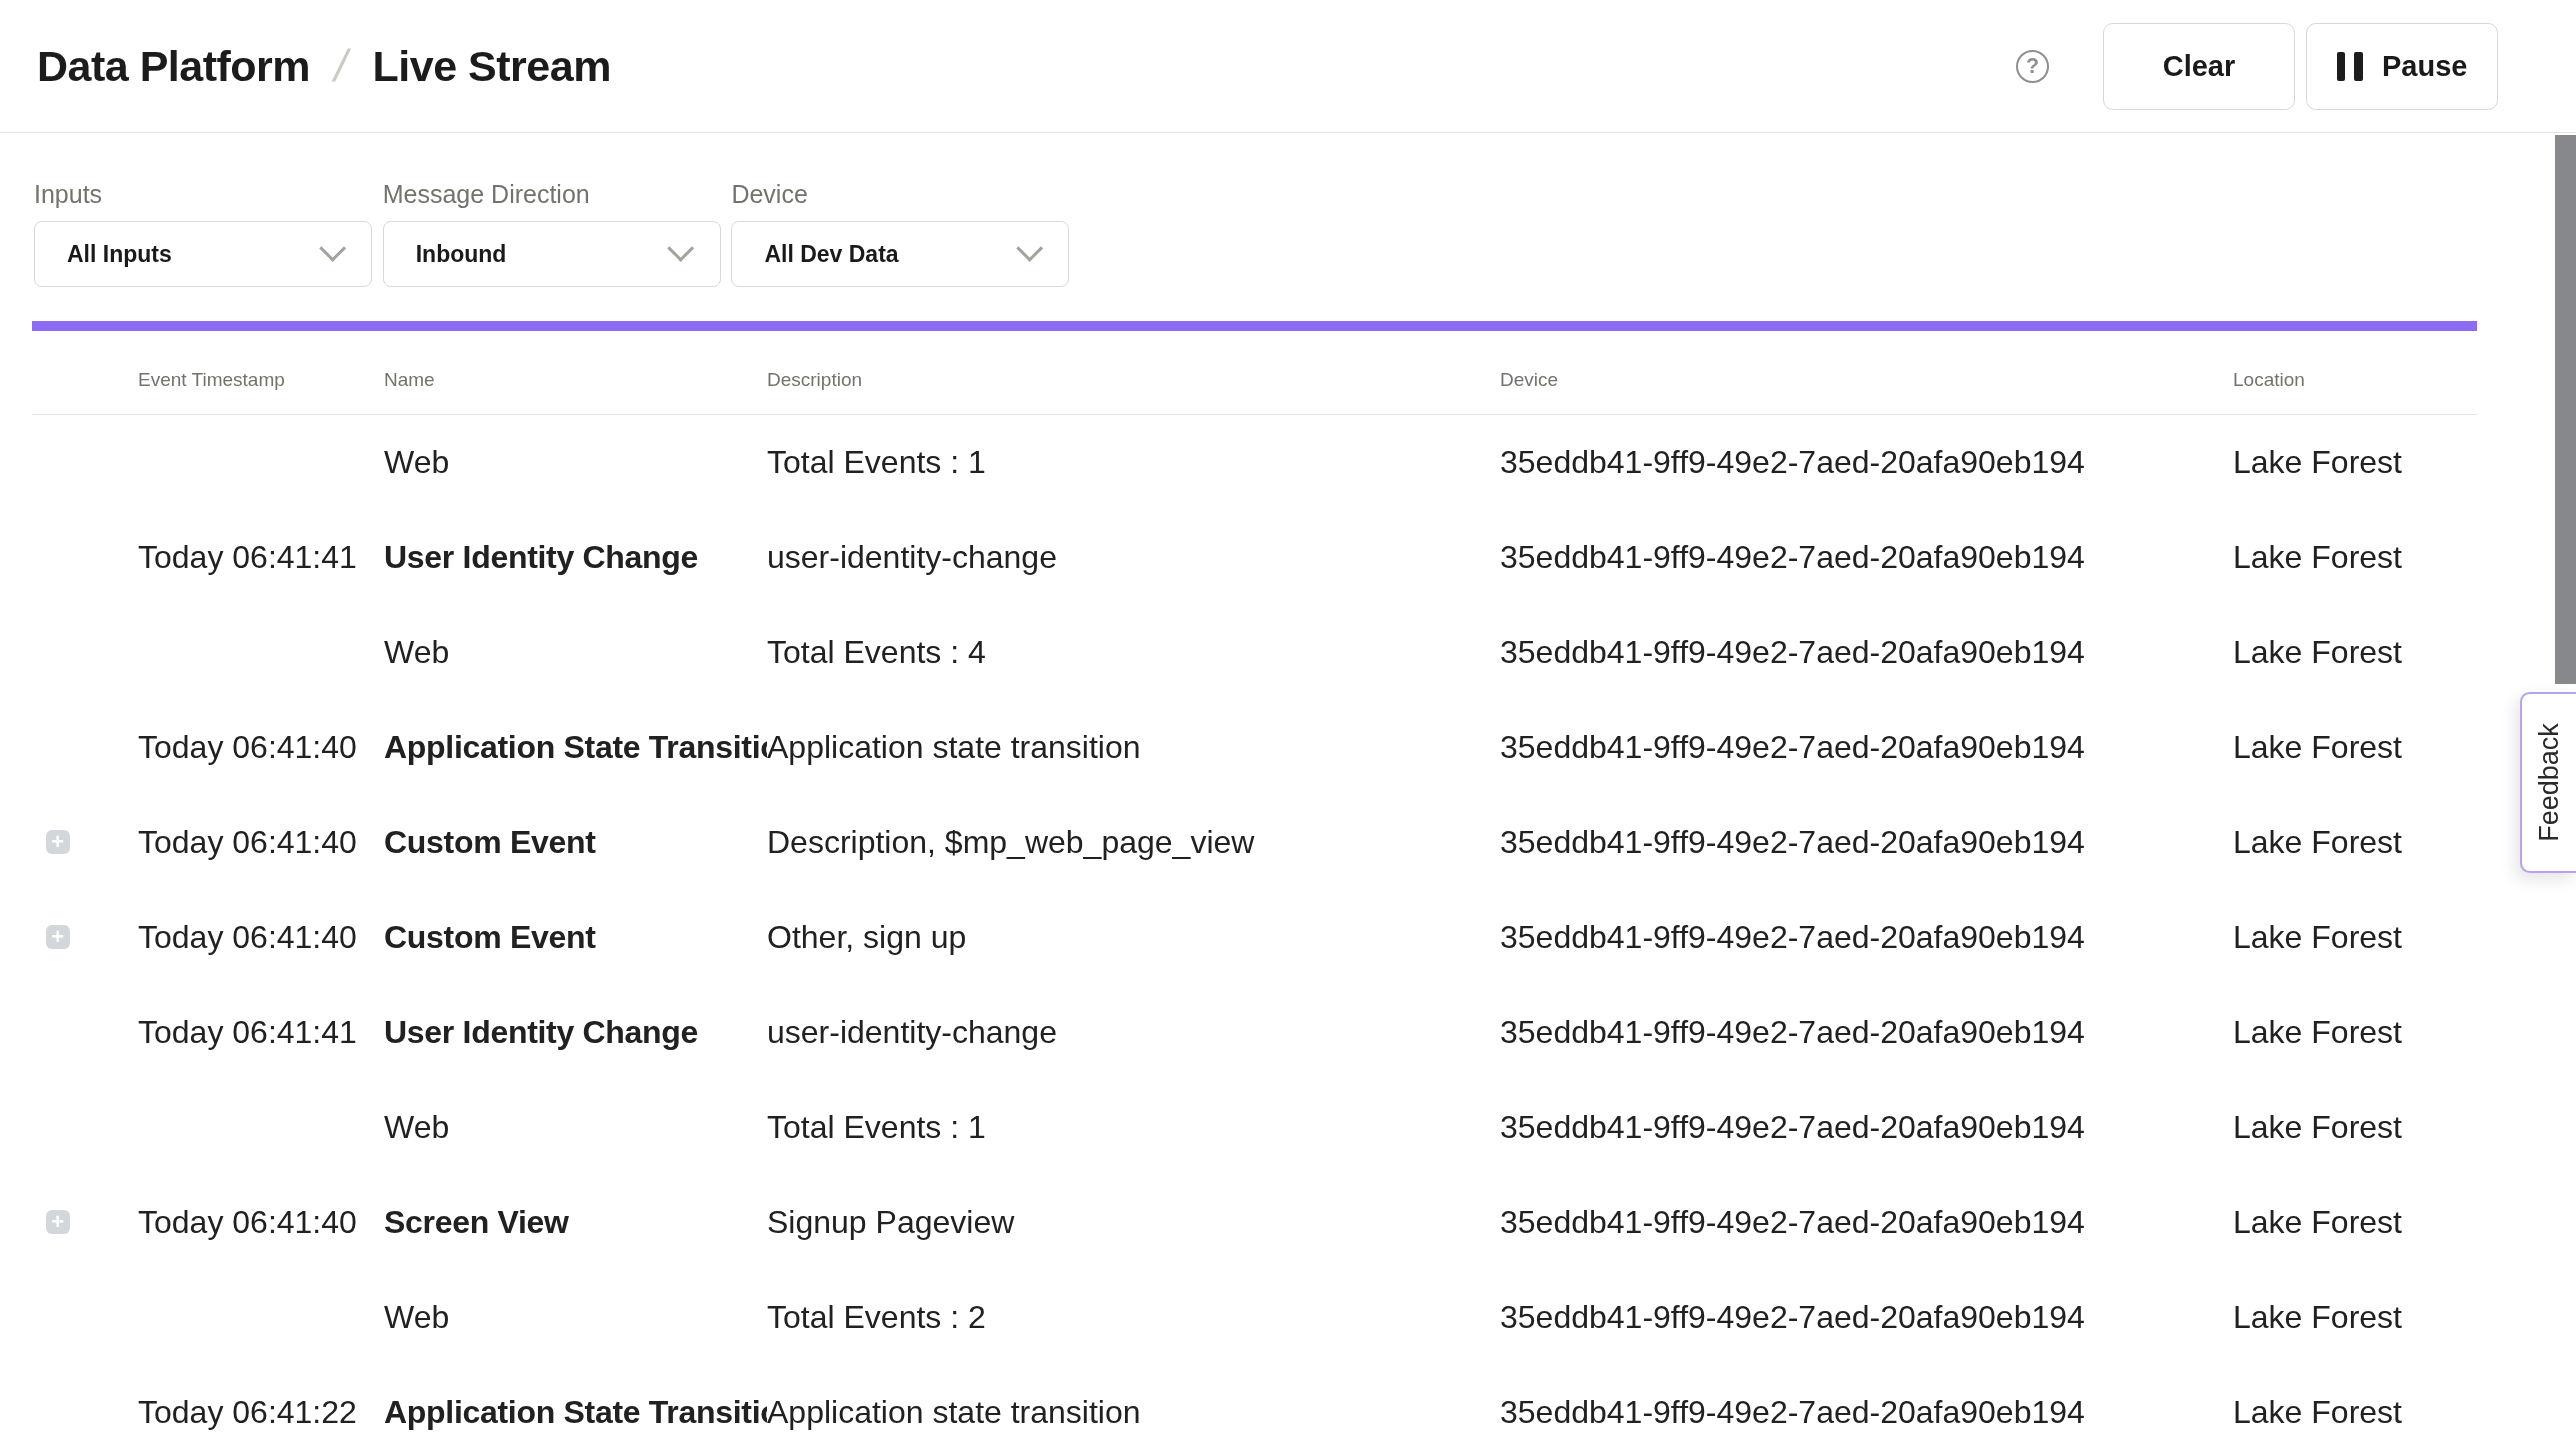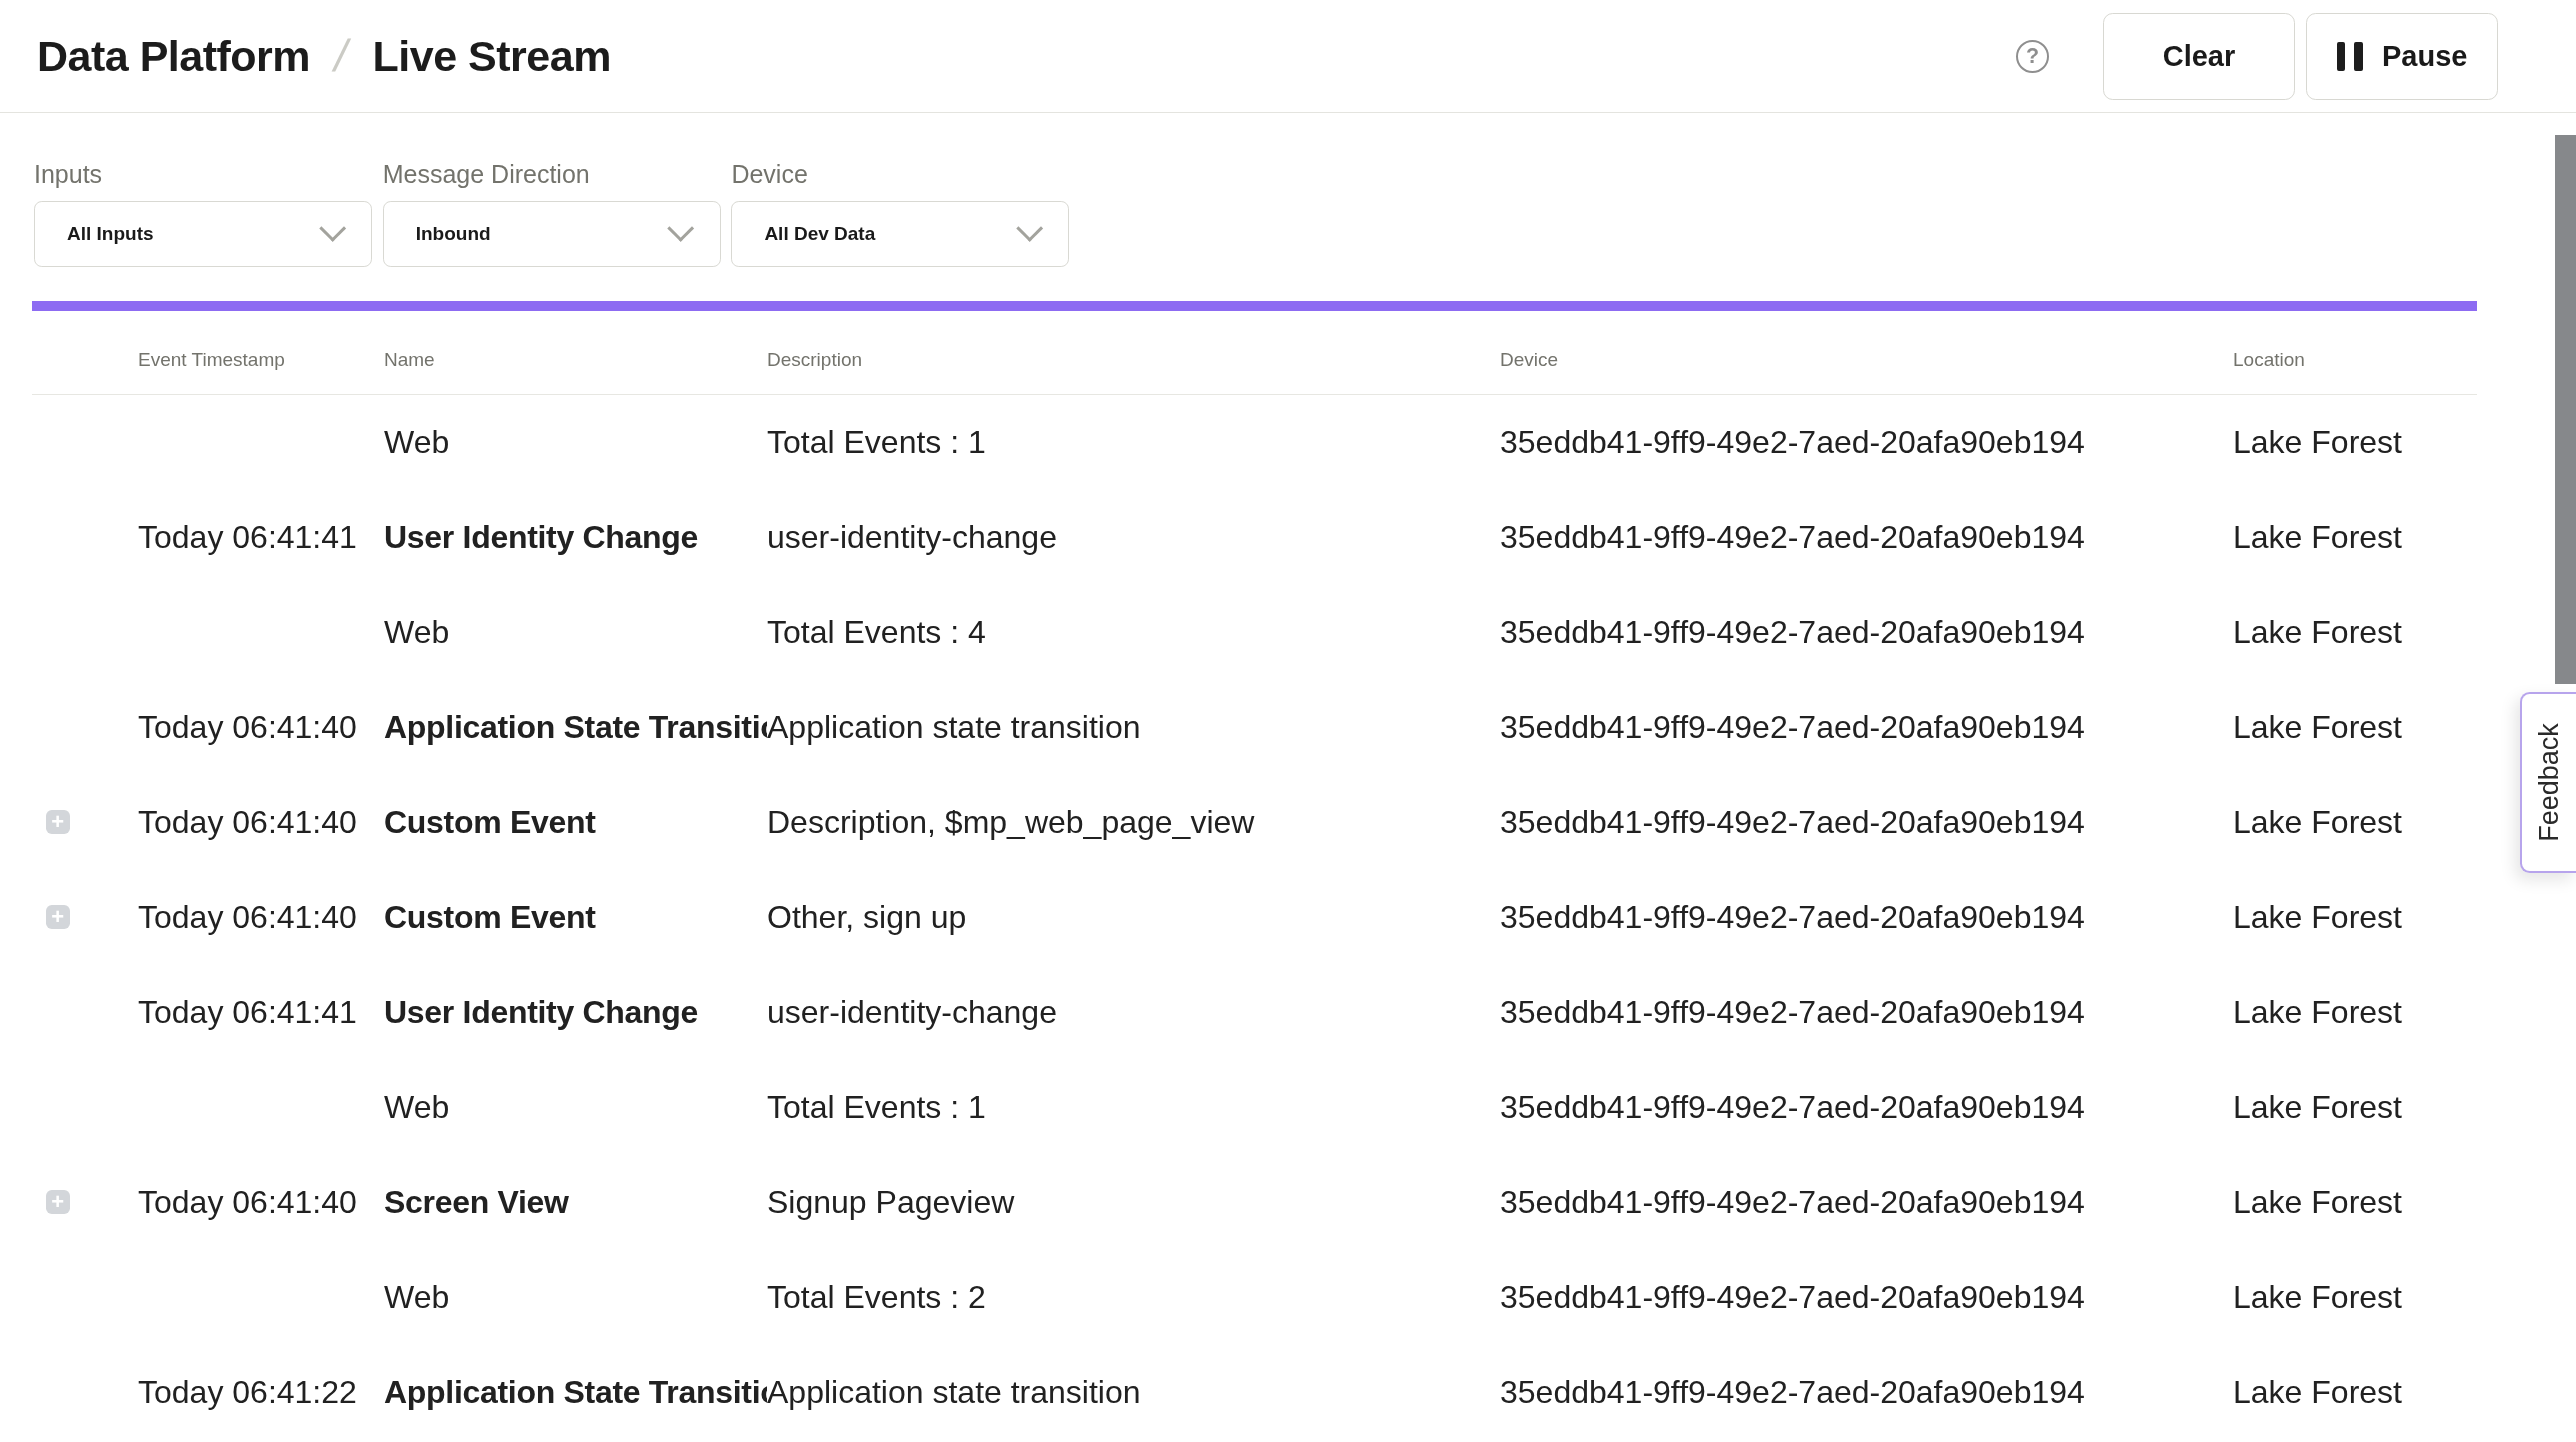--- a/index.html
+++ b/index.html
@@ -7,21 +7,21 @@
   body {
     font-family: "Liberation Sans", sans-serif;
     background: #ffffff;
     color: #212121;
     overflow: hidden;
     position: relative;
   }
 
   
   .header {
-    height: 113px;
+    height: 133px;
     display: flex;
     align-items: center;
     justify-content: space-between;
     padding: 0 78px 0 37px;
     border-bottom: 1.9px solid #e4e4df;
   }
   .breadcrumb { display: flex; align-items: center; gap: 25px; }
   .crumb { font-size: 43px; font-weight: 600; color: #1c1c1c; letter-spacing: -0.5px; }
   .crumb-sep { font-size: 45px; font-weight: 300; color: #cbcbc5; transform: skewX(-12deg); }
 
@@ -46,21 +46,21 @@
 
   
   .filters { display: flex; gap: 10.7px; padding: 47px 0 0 34px; }
   .filter { width: 338px; }
   .filter-label { display: block; font-size: 25px; color: #73736c; margin-bottom: 12px; }
   .select {
     height: 66px; border: 1.9px solid #d9d9d3; border-radius: 7.8px; background: #fff;
     display: flex; align-items: center; justify-content: space-between;
     padding: 0 29px 0 32px; cursor: pointer;
   }
-  .select-value { font-size: 19px; font-weight: 700; color: #1a1a1a; }
+  .select-value { font-size: 23px; font-weight: 700; color: #1a1a1a; }
   .chevron {
     width: 19.4px; height: 19.4px; margin-top: -9.7px;
     border-right: 3.9px solid #a3a39d; border-bottom: 3.9px solid #a3a39d;
     transform: rotate(45deg);
   }
 
   
   .stream-bar { margin: 34px 0 0 32px; width: 2445px; height: 9.7px; }
 
   

